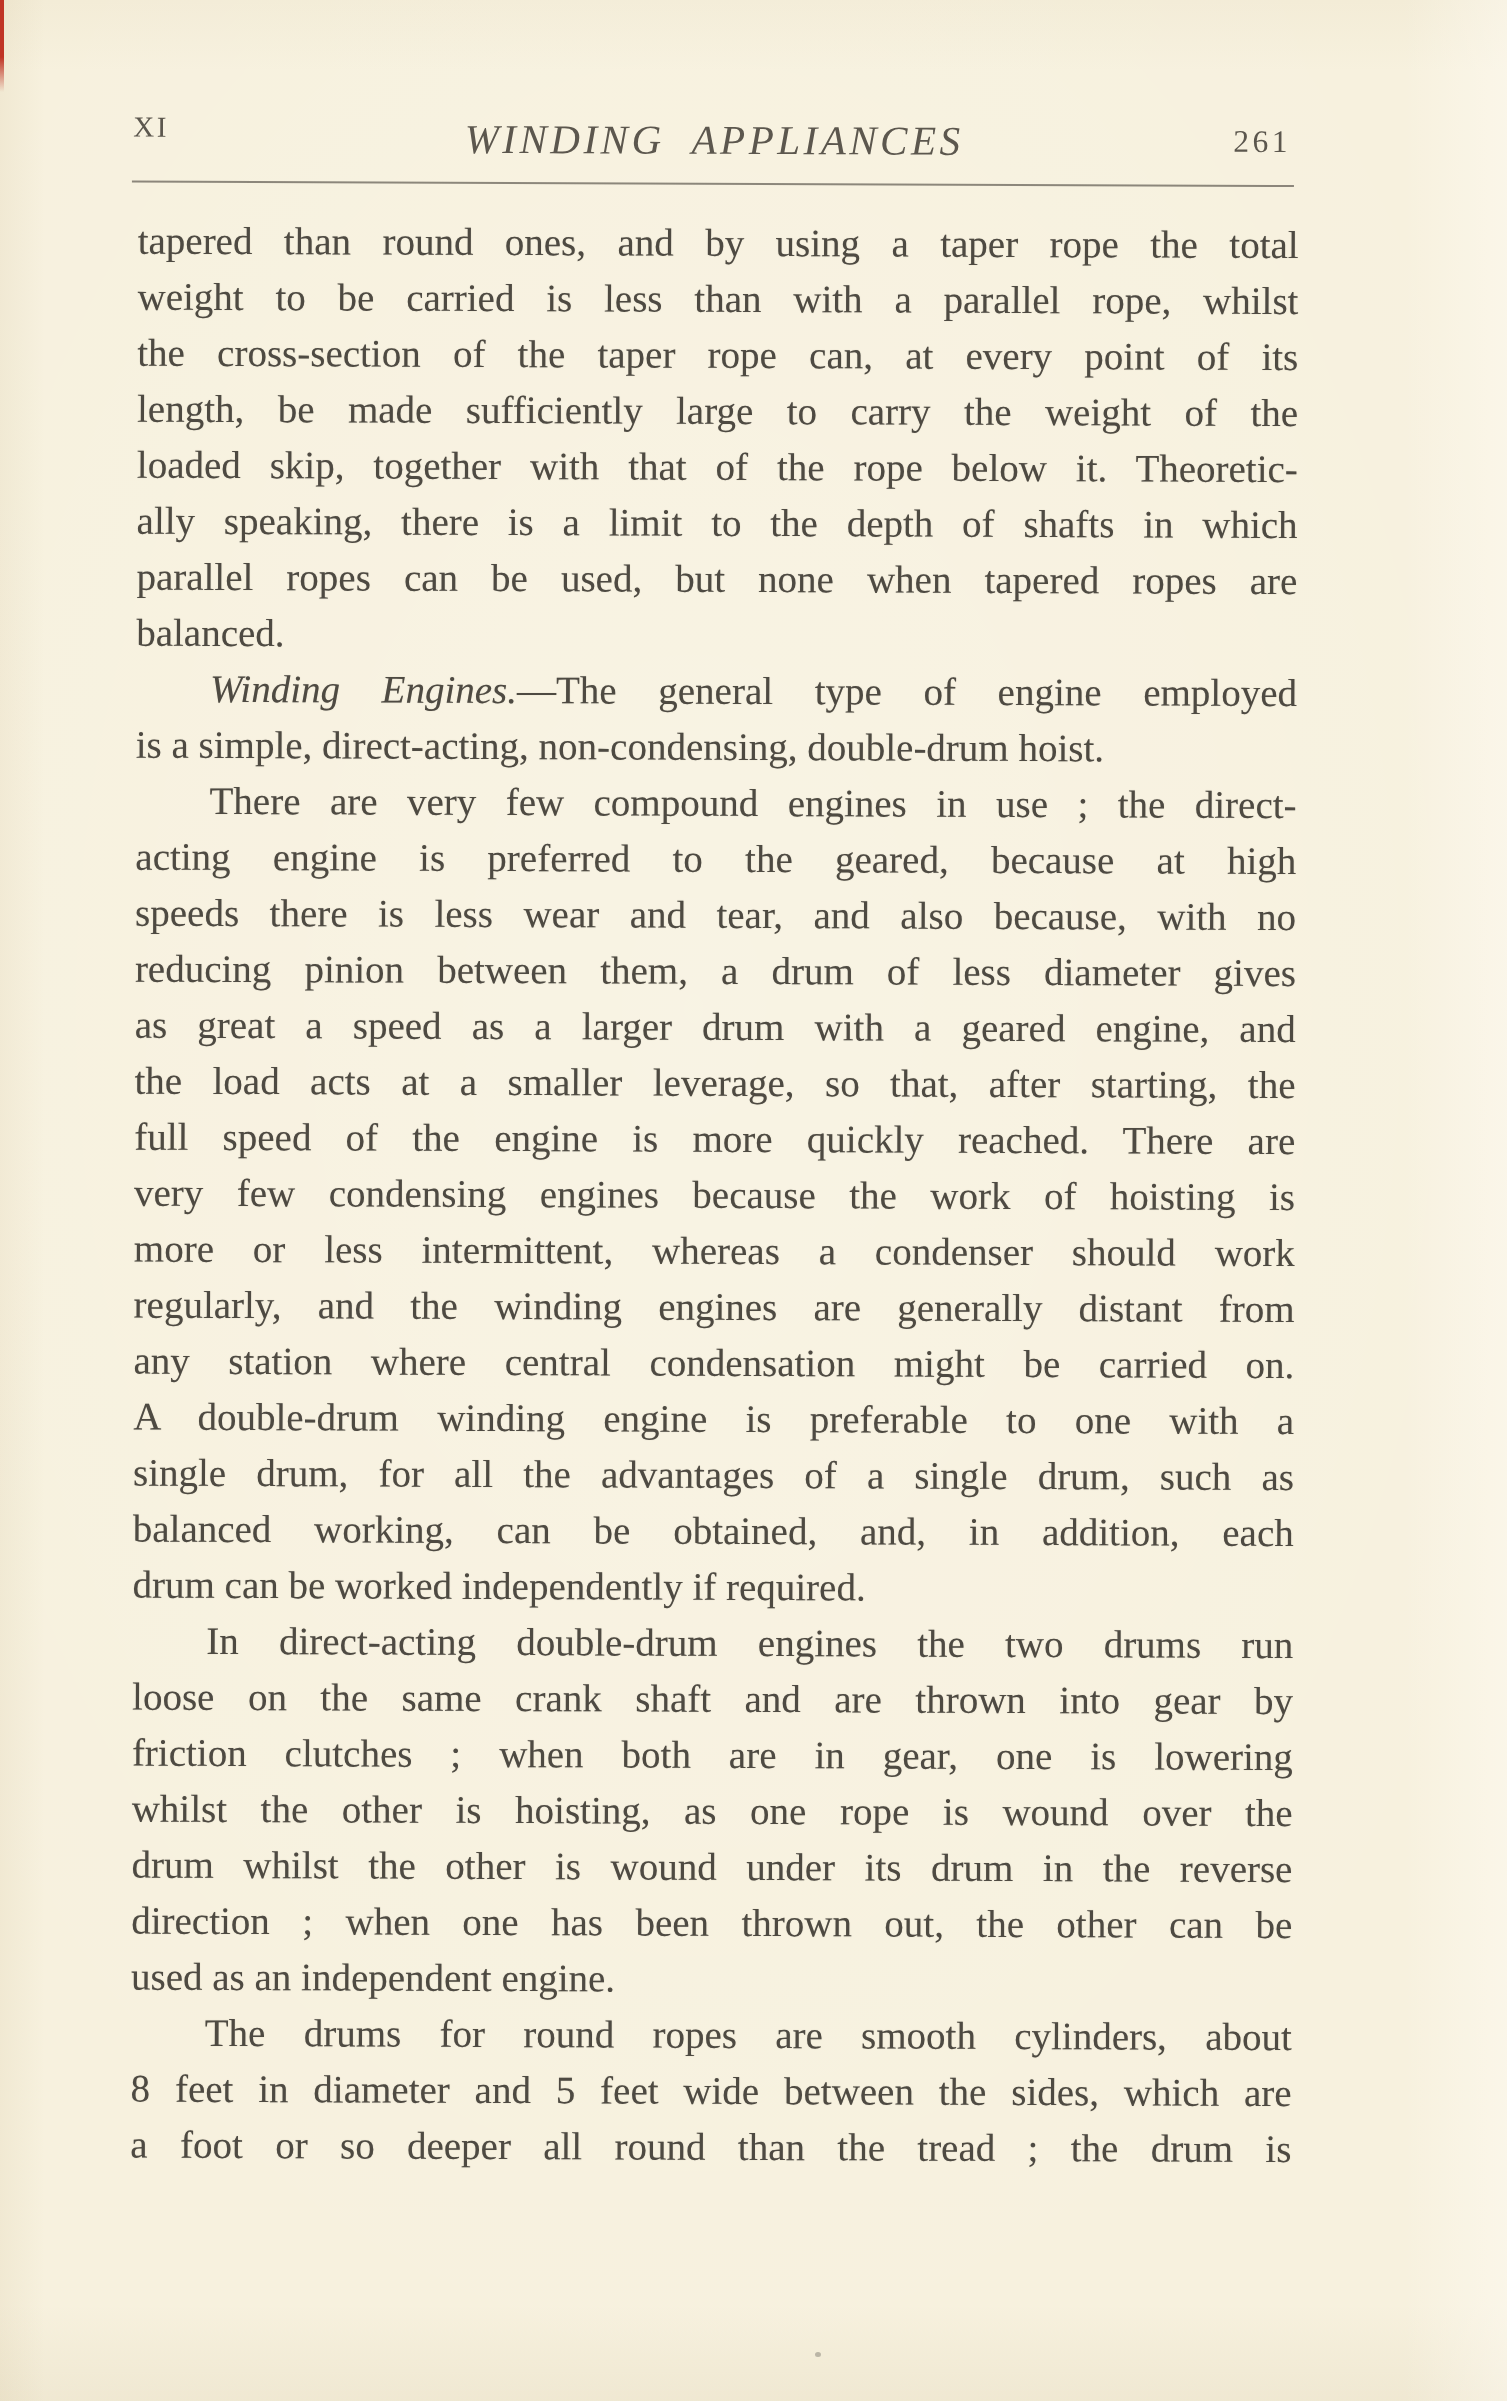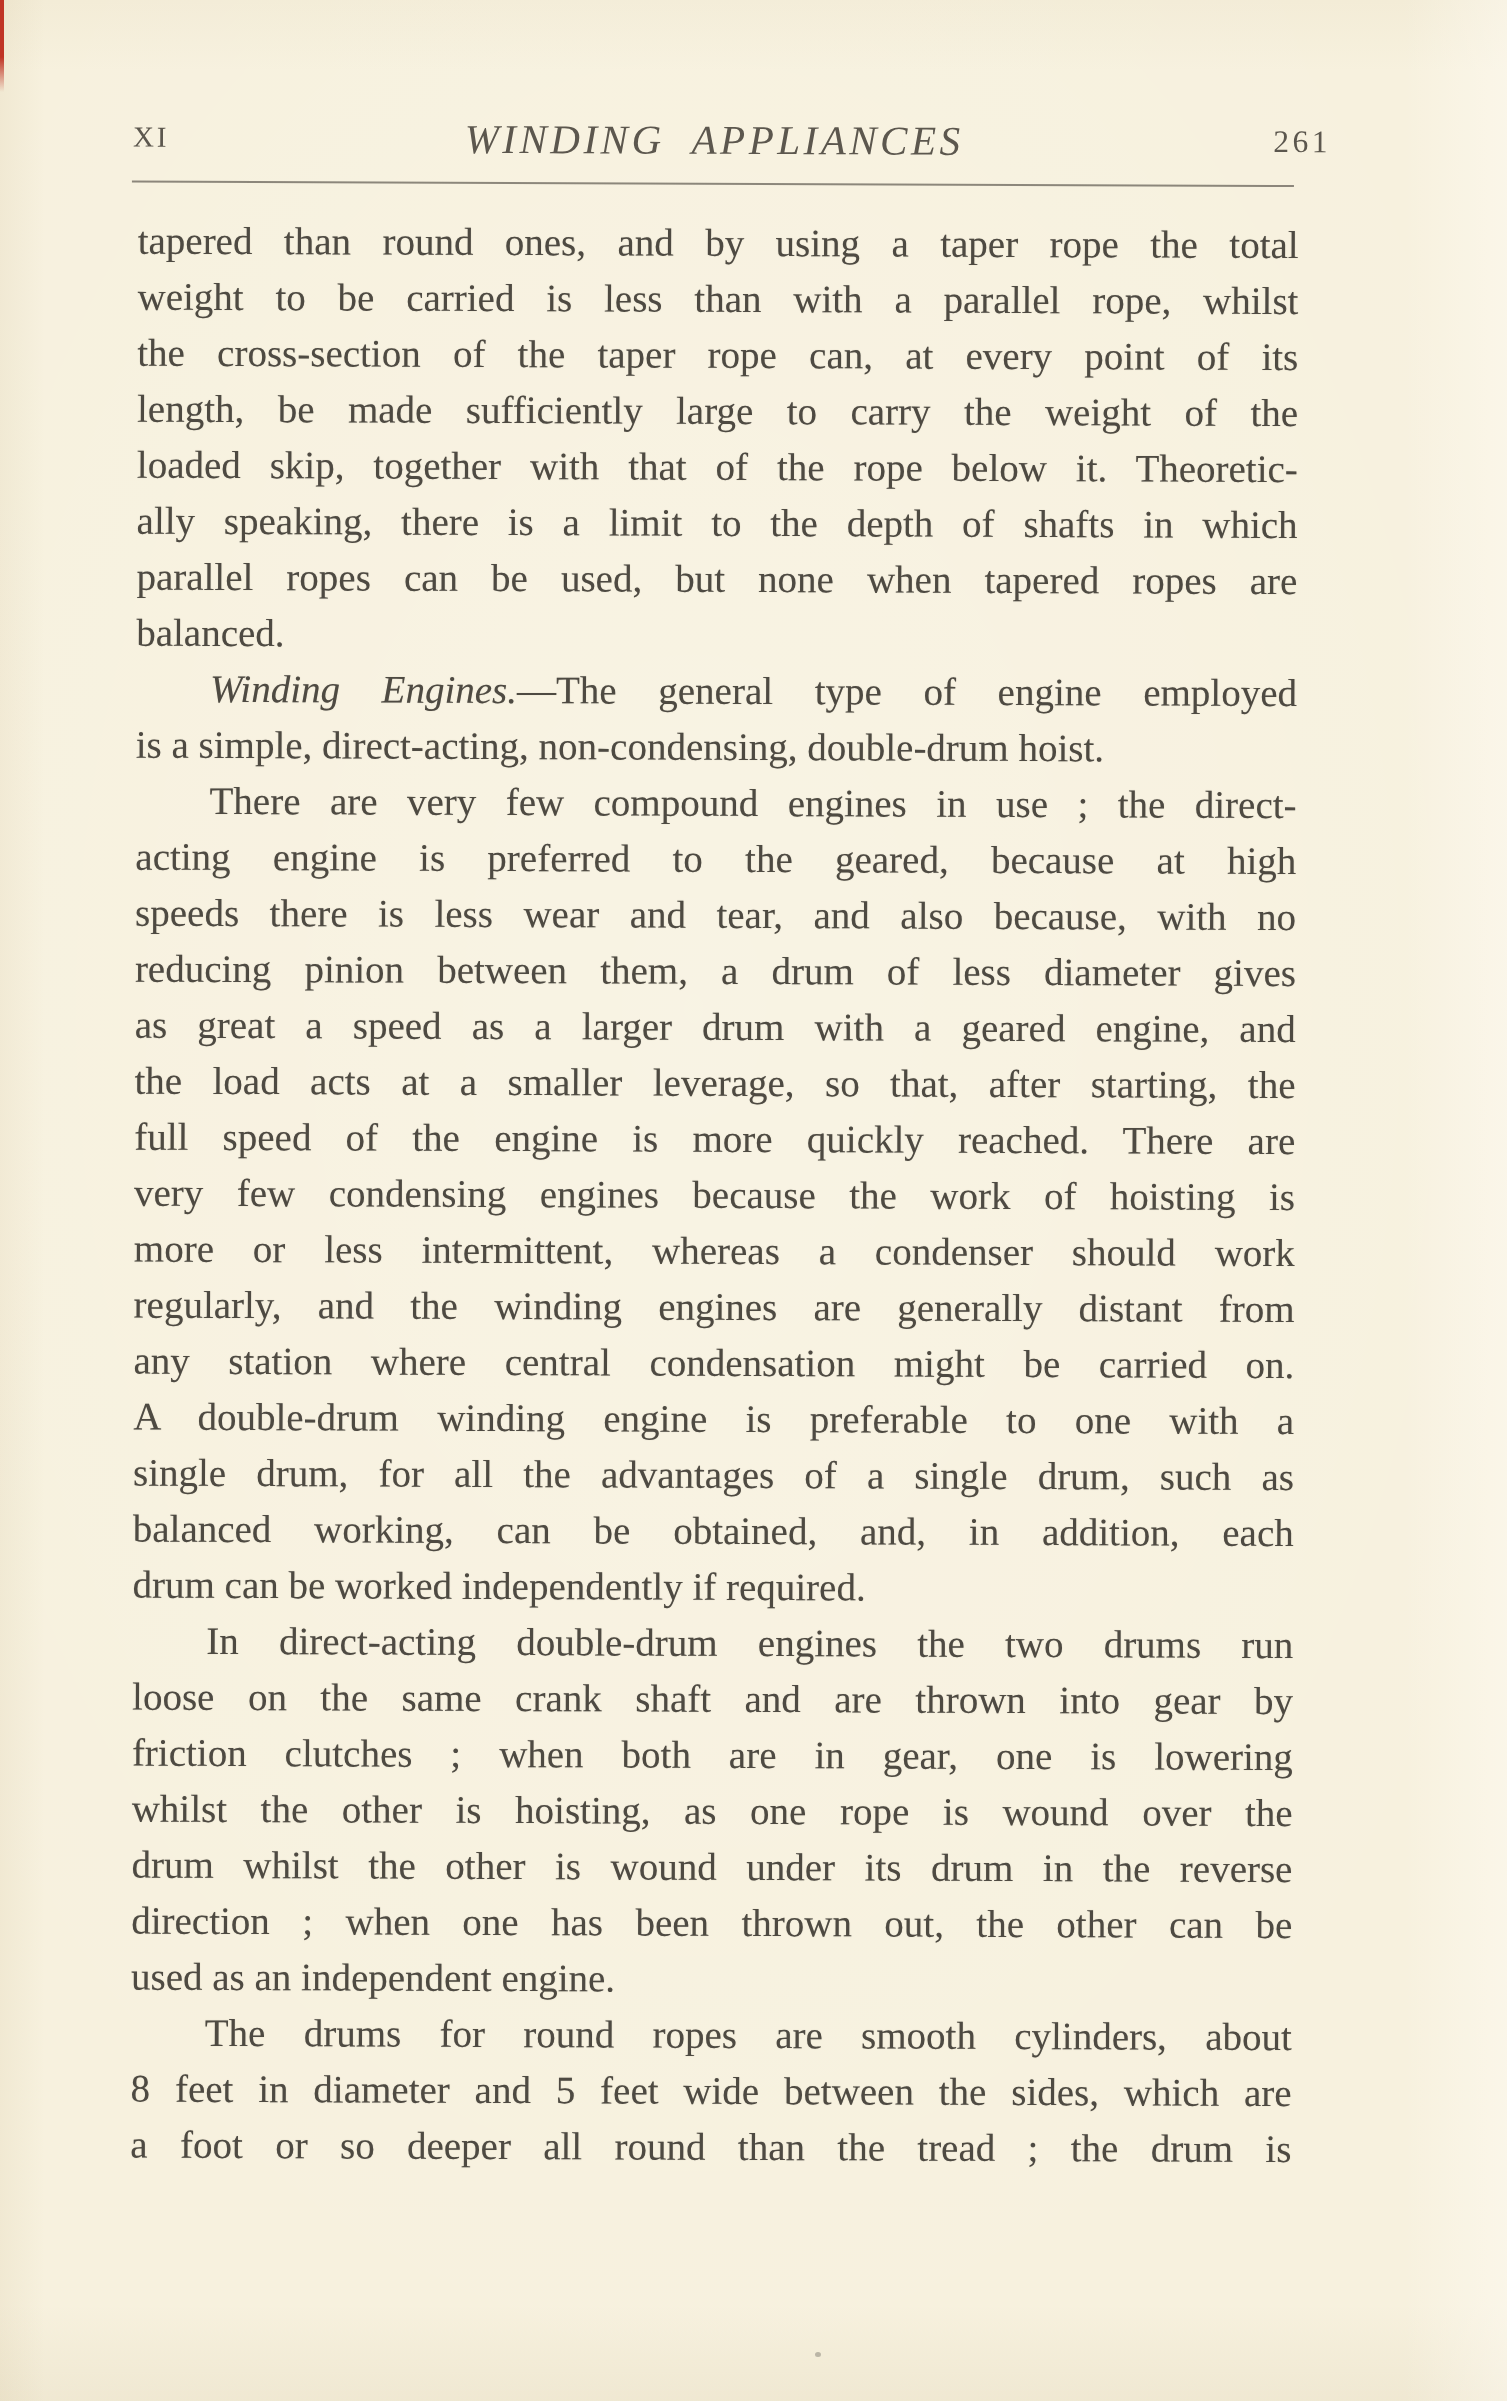--- a/index.html
+++ b/index.html
@@ -21,31 +21,31 @@
       linear-gradient(to bottom, rgba(190,170,120,0.07), rgba(190,170,120,0) 3%, rgba(190,170,120,0) 96%, rgba(175,155,105,0.10)),
       var(--paper);
     font-family:"Liberation Serif","DejaVu Serif",serif;
   }
   .content{position:absolute;inset:0;transform:rotate(0.22deg);transform-origin:50% 18%;}
   .red-edge{
     position:absolute;left:0;top:0;width:4.4px;height:92px;
     background:linear-gradient(to bottom, var(--edge-red) 0%, var(--edge-red) 62%, rgba(192,52,37,0) 100%);
   }
   .header-chapter{
-    position:absolute;left:132px;top:123px;
+    position:absolute;left:132px;top:113px;
     font-size:29px;letter-spacing:2.6px;color:var(--header-ink);
   }
   .header-title{
     position:absolute;left:131px;top:116px;width:1164px;
     text-align:center;font-style:italic;
     font-size:41px;letter-spacing:3.5px;word-spacing:14px;
     color:var(--header-ink);
   }
   .header-page{
-    position:absolute;left:1266px;top:122px;width:70px;
+    position:absolute;left:1226px;top:122px;width:70px;
     text-align:center;font-size:31.5px;letter-spacing:3.5px;color:var(--header-ink);
   }
   .rule{
     position:absolute;left:131px;top:183px;width:1162px;height:1.8px;
     background:var(--rule);opacity:.8;
   }
   .textblock{
     position:absolute;left:137px;top:215px;width:1161px;
     color:var(--ink);font-size:39px;
     text-shadow:0 0 0.9px rgba(78,74,66,0.35);

